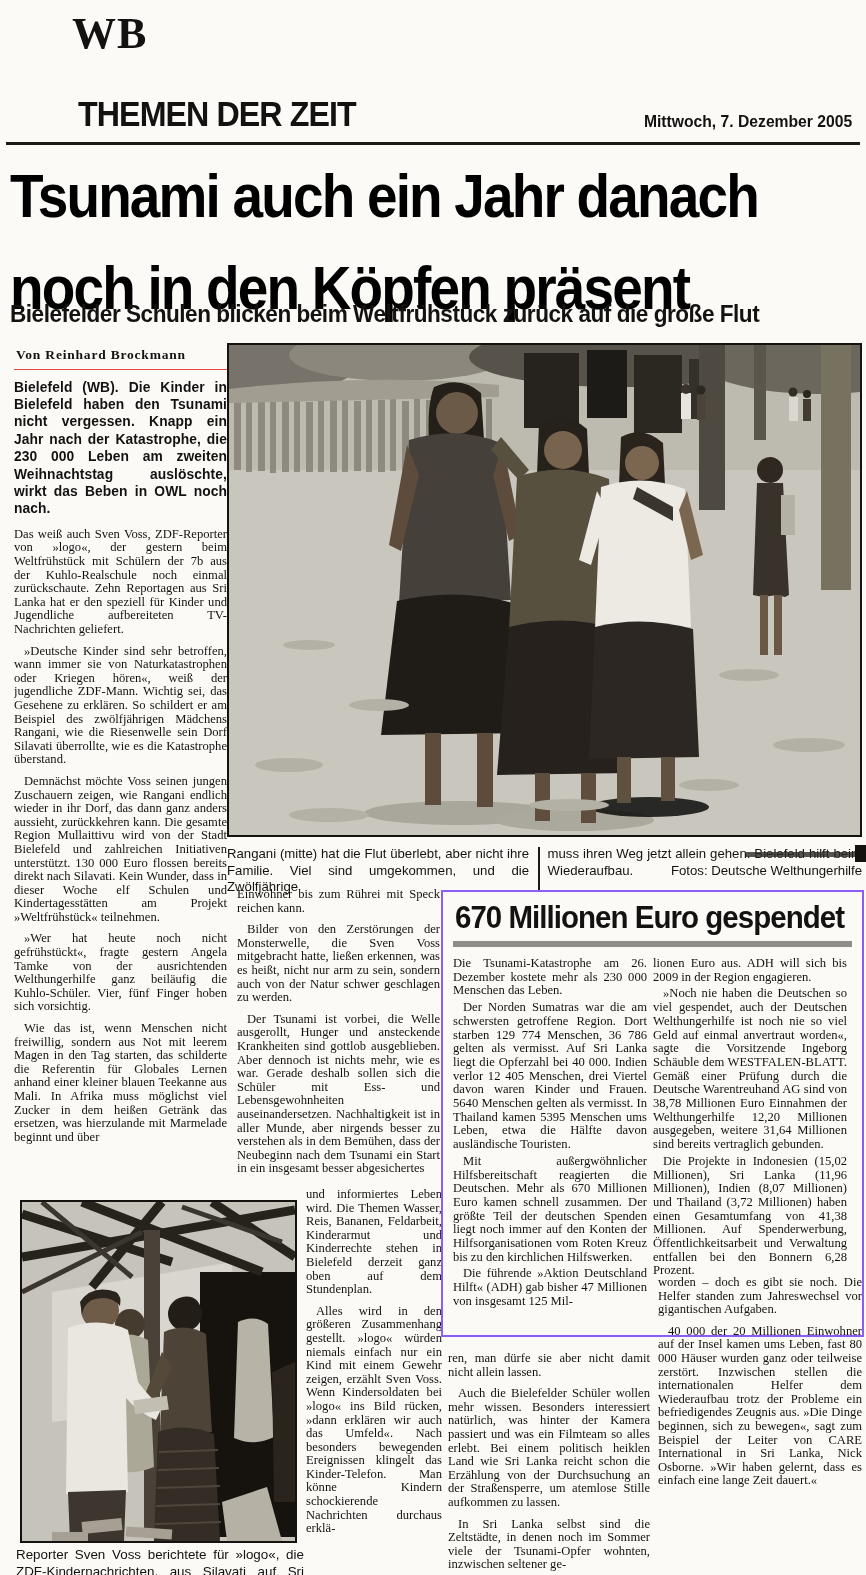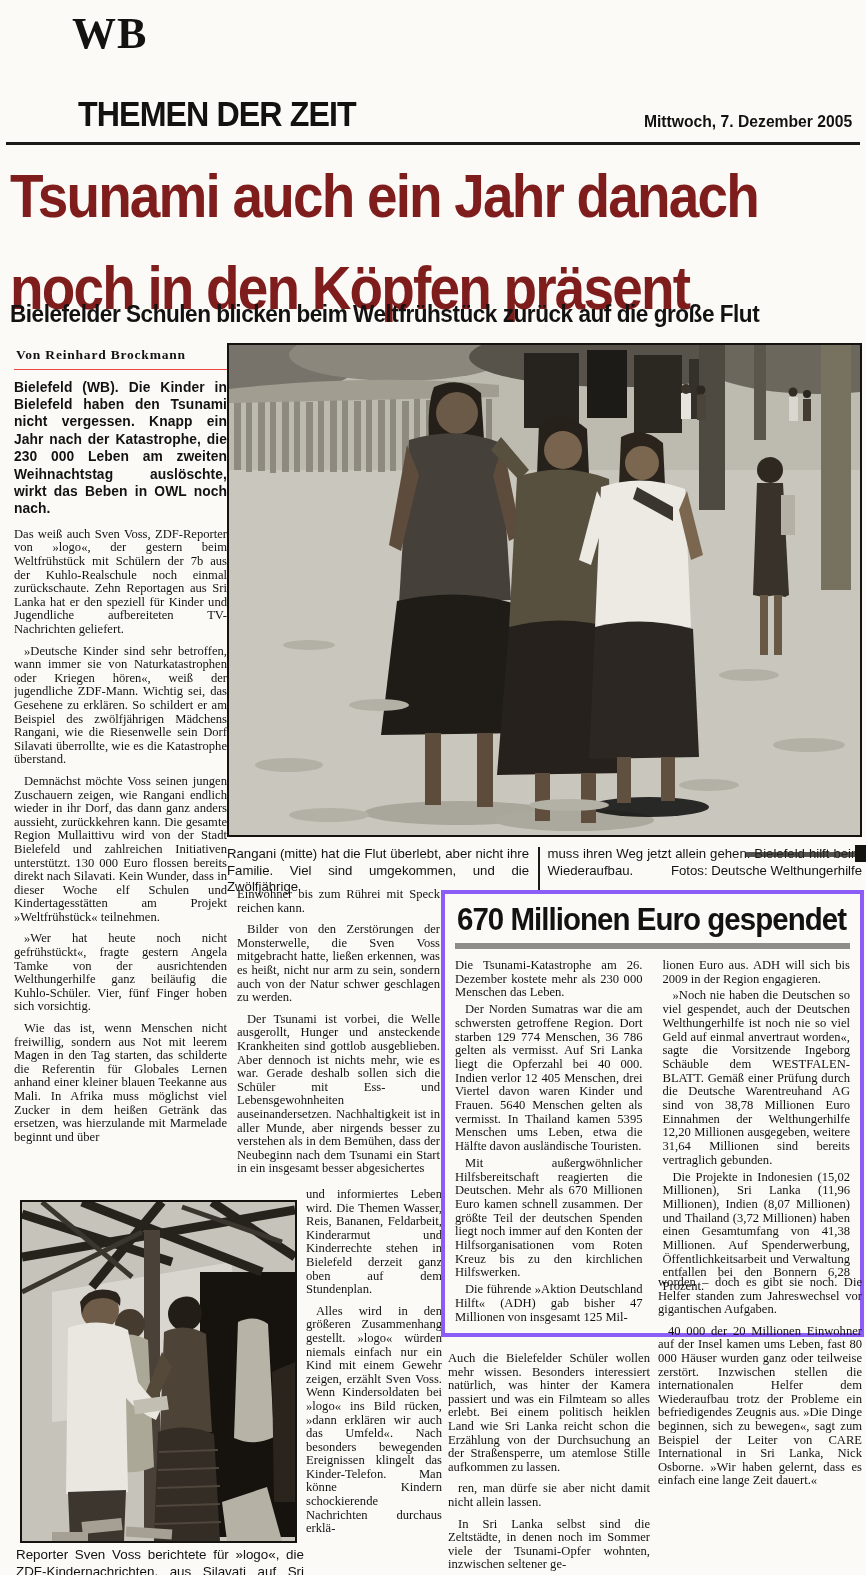--- a/index.html
+++ b/index.html
@@ -13,21 +13,21 @@
     font-size:44px;font-weight:600;letter-spacing:1px;}
   .section-title{position:absolute;left:78px;top:94px;font-family:"Liberation Sans",sans-serif;
     font-weight:bold;font-size:35px;letter-spacing:-1px;white-space:nowrap;
     transform:scaleX(0.92);transform-origin:0 0;}
   .edition-date{position:absolute;right:14px;top:112px;font-family:"Liberation Sans",sans-serif;
     font-size:16.5px;font-weight:bold;transform:scaleX(0.95);transform-origin:100% 0;white-space:nowrap;}
   .masthead-rule{position:absolute;left:6px;right:6px;top:142px;height:3px;background:#1c1a18;}
 
   
   .headline{position:absolute;left:10px;top:158px;width:852px;line-height:77px;
-    font-family:"Liberation Sans",sans-serif;font-weight:bold;color:#7f1d1d;}
+    font-family:"Liberation Sans",sans-serif;font-weight:bold;color:#000000;}
   .headline .hl-line{display:inline-block;white-space:nowrap;font-size:61px;letter-spacing:-2px;
     transform:scaleX(0.9);transform-origin:0 0;}
   .subhead{position:absolute;left:10px;top:300px;font-family:"Liberation Sans",sans-serif;
     font-weight:bold;font-size:24px;white-space:nowrap;letter-spacing:-0.5px;
     transform:scaleX(0.94);transform-origin:0 0;}
 
   
   .col{position:absolute;overflow:hidden;text-align:justify;font-size:12.6px;line-height:13.6px;}
   .col p{margin:0 0 3px 0;}
   .col p + p{text-indent:10px;margin-top:8px;}
@@ -56,26 +56,26 @@
   .cap-divider{width:1.5px;background:#1c1a18;margin:1px 8px 1px 9px;}
   .cap-right{flex:1;}
   .credit{float:right;font-weight:normal;}
   .scan-smudge{position:absolute;left:746px;top:852px;width:120px;height:5px;background:#2b2925;opacity:.8;}
   .scan-blob{position:absolute;left:855px;top:845px;width:11px;height:17px;background:#15130f;}
   #second-caption{position:absolute;left:16px;top:1547px;width:288px;
     font-family:"Liberation Sans",sans-serif;font-size:13.4px;line-height:16.6px;text-align:justify;}
 
   
   .sidebar-box{position:absolute;left:441px;top:890px;width:423px;height:447px;
-    border:4px solid #8b5cf6;box-sizing:border-box;background:#fbfaf7;padding:6px 10px;}
+    border:2px solid #8b5cf6;box-sizing:border-box;background:#fbfaf7;padding:6px 10px;}
   .box-headline{font-family:"Liberation Sans",sans-serif;font-weight:bold;font-size:31px;
     letter-spacing:-1px;white-space:nowrap;transform:scaleX(0.95);transform-origin:0 0;
     margin:2px 0 5px 2px;}
   .box-bar{height:6px;background:#8f8d89;margin:0 0 10px 0;}
-  .box-cols{display:flex;gap:20px;}
+  .box-cols{display:flex;gap:6px;}
   .box-col{width:194px;overflow:hidden;height:380px;text-align:justify;
     font-size:12.6px;line-height:13.7px;}
   .box-col p{margin:0 0 3px 0;}
   .box-col p + p{text-indent:10px;}
 </style>
 </head>
 <body>
 
 <div class="page">
 
@@ -245,22 +245,22 @@
         </div>
       <div class="box-col">
           <p>lionen Euro aus. ADH will sich bis 2009 in der Region engagieren.</p>
           <p>»Noch nie haben die Deutschen so viel gespendet, auch der Deutschen Welthungerhilfe ist noch nie so viel Geld auf einmal anvertraut worden«, sagte die Vorsitzende Ingeborg Schäuble dem WESTFALEN-BLATT. Gemäß einer Prüfung durch die Deutsche Warentreuhand AG sind von 38,78 Millionen Euro Einnahmen der Welthungerhilfe 12,20 Millionen ausgegeben, weitere 31,64 Millionen sind bereits vertraglich gebunden.</p>
           <p>Die Projekte in Indonesien (15,02 Millionen), Sri Lanka (11,96 Millionen), Indien (8,07 Millionen) und Thailand (3,72 Millionen) haben einen Gesamtumfang von 41,38 Millionen. Auf Spenderwerbung, Öffentlichkeitsarbeit und Verwaltung entfallen bei den Bonnern 6,28 Prozent.</p>
         </div>
     </div>
   </div>
 
   <div class="col" id="col3">
+      <p>ren, man dürfe sie aber nicht damit nicht allein lassen.</p>
       <p>Auch die Bielefelder Schüler wollen mehr wissen. Besonders interessiert natürlich, was hinter der Kamera passiert und was ein Filmteam so alles erlebt. Bei einem politisch heiklen Land wie Sri Lanka reicht schon die Erzählung von der Durchsuchung an der Straßensperre, um atemlose Stille aufkommen zu lassen.</p>
-      <p>ren, man dürfe sie aber nicht damit nicht allein lassen.</p>
       <p>In Sri Lanka selbst sind die Zeltstädte, in denen noch im Sommer viele der Tsunami-Opfer wohnten, inzwischen seltener ge-</p>
     </div>
   <div class="col" id="col4">
       <p>worden – doch es gibt sie noch. Die Helfer standen zum Jahreswechsel vor gigantischen Aufgaben.</p>
       <p>40 000 der 20 Millionen Einwohner auf der Insel kamen ums Leben, fast 80 000 Häuser wurden ganz oder teilweise zerstört. Inzwischen stellen die internationalen Helfer dem Wiederaufbau trotz der Probleme ein befriedigendes Zeugnis aus. »Die Dinge beginnen, sich zu bewegen«, sagt zum Beispiel der Leiter von CARE International in Sri Lanka, Nick Osborne. »Wir haben gelernt, dass es einfach eine lange Zeit dauert.«</p>
     </div>
 
   <div class="photo" id="second-photo">
     <svg viewBox="0 0 273 339" preserveAspectRatio="none">
       <rect width="273" height="339" fill="#c6c3bb"></rect>

